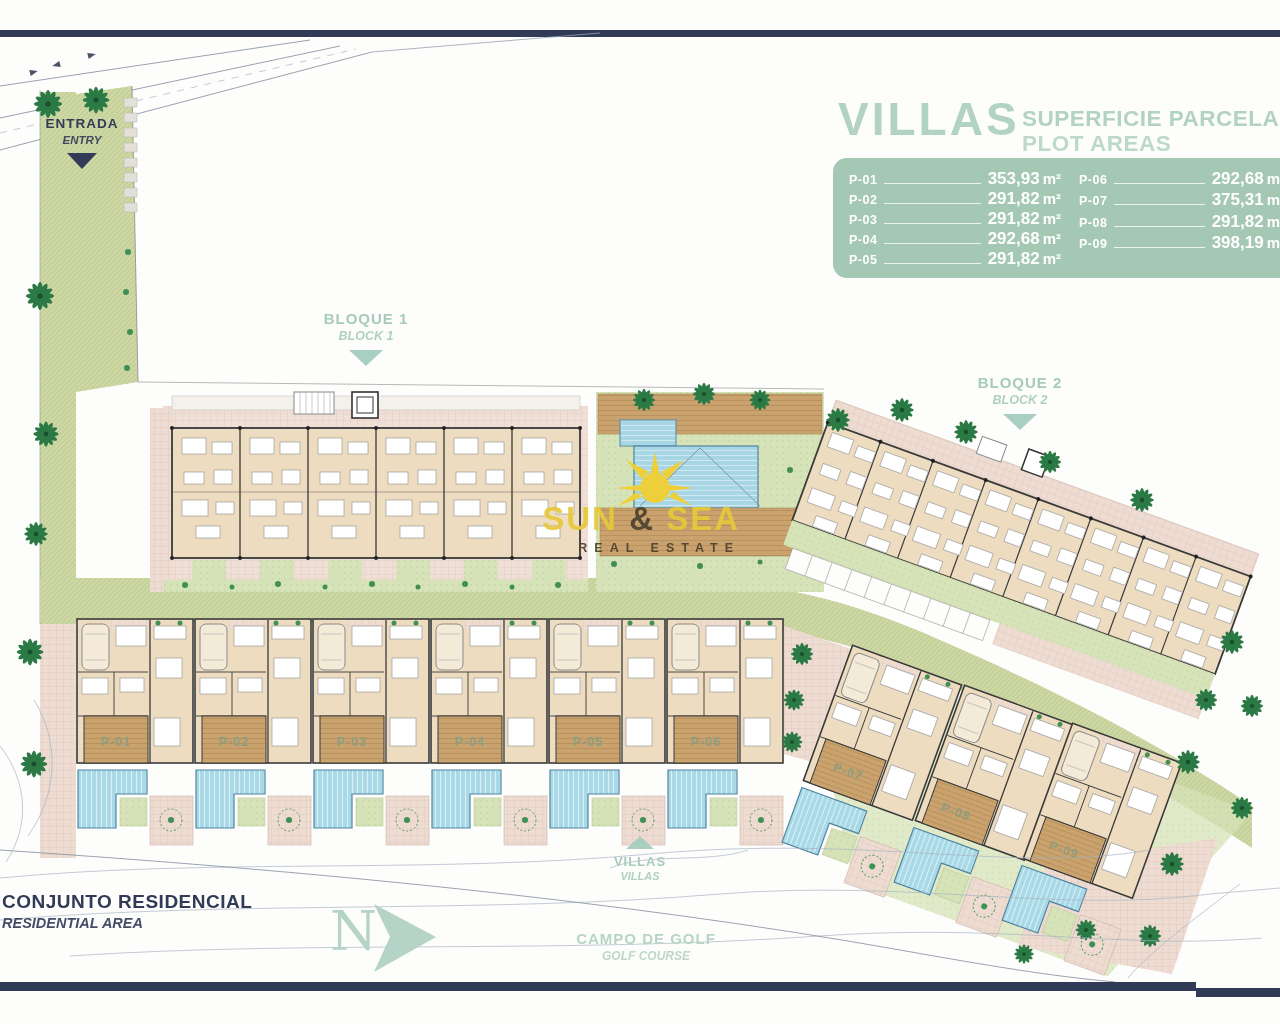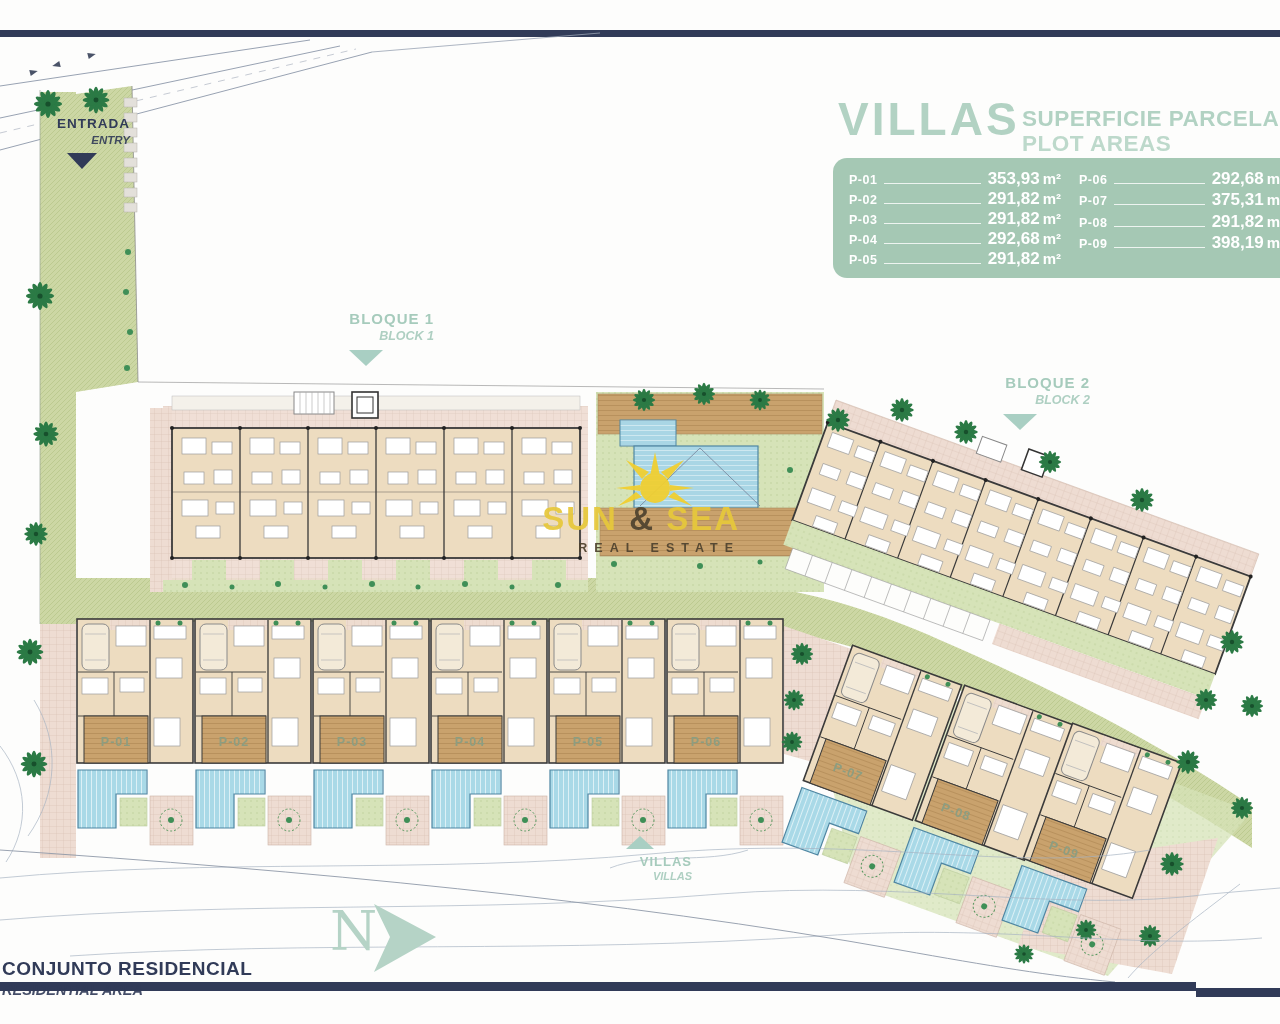--- a/index.html
+++ b/index.html
@@ -2,41 +2,41 @@
 <html><head>
 <meta charset="utf-8">
 <style>
   html,body{margin:0;padding:0}
   body{width:1280px;height:1024px;position:relative;overflow:hidden;background:#fdfdfc;
        font-family:"Liberation Sans",sans-serif}
   .stage{position:absolute;inset:0}
   svg.plan{position:absolute;left:0;top:0}
 
   
-  .mark{position:absolute;text-align:right;color:#a6cbbc;line-height:1.25}
+  .mark{position:absolute;text-align:center;color:#a6cbbc;line-height:1.25}
   .mark .t{display:block;font-weight:bold;letter-spacing:1px}
   .mark .s{display:block;font-style:italic;font-weight:bold;opacity:.9}
   .tri{width:0;height:0;margin:6px auto 0;border-left:17px solid transparent;
        border-right:17px solid transparent;border-top:16px solid #a9cfc3}
   .tri.up{border-top:none;border-bottom:13px solid #a9cfc3;margin:0 auto 5px;
           border-left-width:14px;border-right-width:14px}
   .mark.navy{color:#313b58}
   .mark.navy .tri{border-top-color:#313b58;border-left-width:15px;border-right-width:15px}
 
   .lbl-entrada{left:34px;top:116px;width:96px;font-size:13.5px}
   .lbl-entrada .s{font-size:11.5px}
   .lbl-block1{left:298px;top:310px;width:136px;font-size:15px}
   .lbl-block1 .s,.lbl-piscina .s,.lbl-block2 .s{font-size:12.5px}
   .lbl-piscina{left:592px;top:314px;width:216px;font-size:15px}
   .lbl-block2{left:950px;top:374px;width:140px;font-size:15px}
   .lbl-villas{left:588px;top:836px;width:104px;font-size:13px}
   .lbl-villas .s{font-size:11px}
   .lbl-campo{left:556px;top:930px;width:180px;font-size:15px;color:#b7d5c6}
   .lbl-campo .s{font-size:12px}
-  .lbl-conjunto{left:2px;top:957px;text-align:left;color:#313b58}
+  .lbl-conjunto{left:2px;top:890px;text-align:left;color:#313b58}
   .lbl-conjunto .t{font-size:19px;letter-spacing:.5px}
   .lbl-conjunto .s{font-size:14.5px}
   .compass-n{position:absolute;left:330px;top:900px;font-family:"DejaVu Serif",serif;
              font-size:54px;color:#b5d3c6}
 
   
   .vtitle{position:absolute;left:838px;top:92px;font-size:46px;font-weight:bold;
           letter-spacing:3px;color:#b2d2c3}
   .vsub{position:absolute;left:1022px;top:106px;color:#b2d2c3;font-size:22.5px;
         font-weight:bold;line-height:1.12;letter-spacing:.5px;white-space:nowrap}
@@ -378,20 +378,24 @@
   <div class="tri up"></div>
   <span class="t">VILLAS</span>
   <span class="s">VILLAS</span>
 </div>
 
 <div class="mark lbl-conjunto">
   <span class="t">CONJUNTO RESIDENCIAL</span>
   <span class="s">RESIDENTIAL AREA</span>
 </div>
 
+<div class="mark lbl-campo">
+  <span class="t">CAMPO DE GOLF</span>
+  <span class="s">GOLF COURSE</span>
+</div>
 
 <div class="compass-n">N</div>
 
 <div class="vtitle">VILLAS</div>
 <div class="vsub">
   <span>SUPERFICIE PARCELA</span><br>
   <span class="it">PLOT AREAS</span>
 </div>
 
 <div class="legend">

